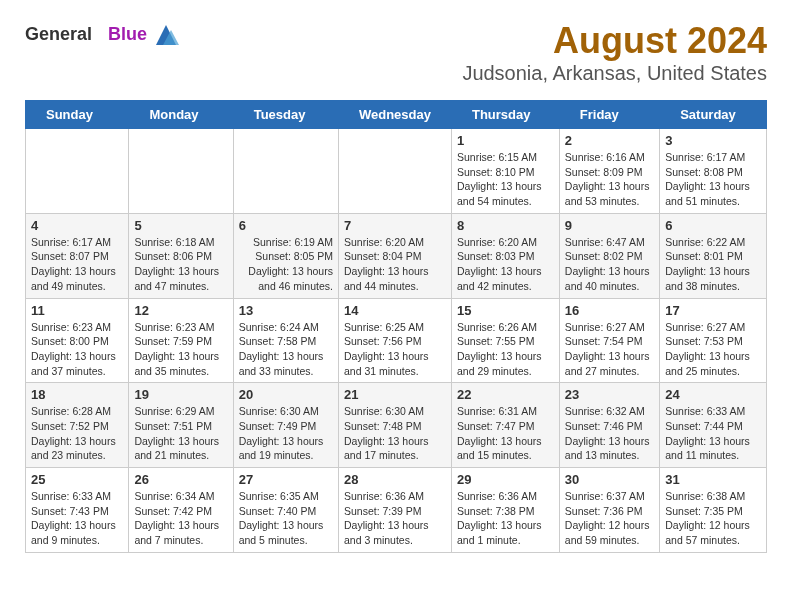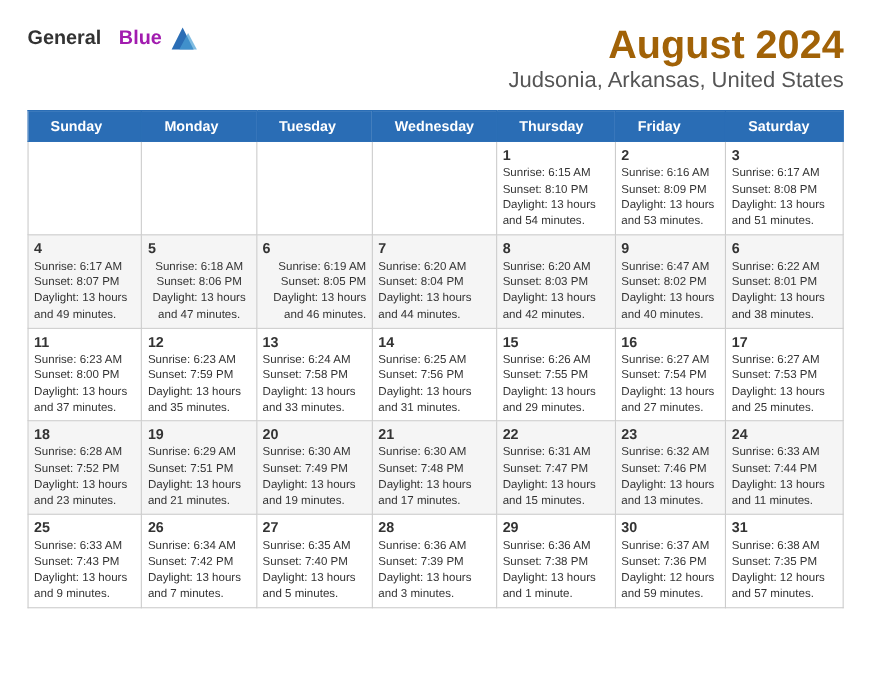--- a/index.html
+++ b/index.html
@@ -153,21 +153,21 @@
       <tr>
         <td>
           <div class="day-number">4</div>
           <div class="day-info" style="white-space: pre-line;">Sunrise: 6:17 AM
 Sunset: 8:07 PM
 Daylight: 13 hours
 and 49 minutes.</div>
         </td>
         <td>
           <div class="day-number">5</div>
-          <div class="day-info" style="white-space: pre-line; text-align: center;">Sunrise: 6:18 AM
+          <div class="day-info" style="white-space: pre-line;">Sunrise: 6:18 AM
 Sunset: 8:06 PM
 Daylight: 13 hours
 and 47 minutes.</div>
         </td>
         <td>
           <div class="day-number">6</div>
           <div class="day-info" style="white-space: pre-line; text-align: right;">Sunrise: 6:19 AM
 Sunset: 8:05 PM
 Daylight: 13 hours
 and 46 minutes.</div>

